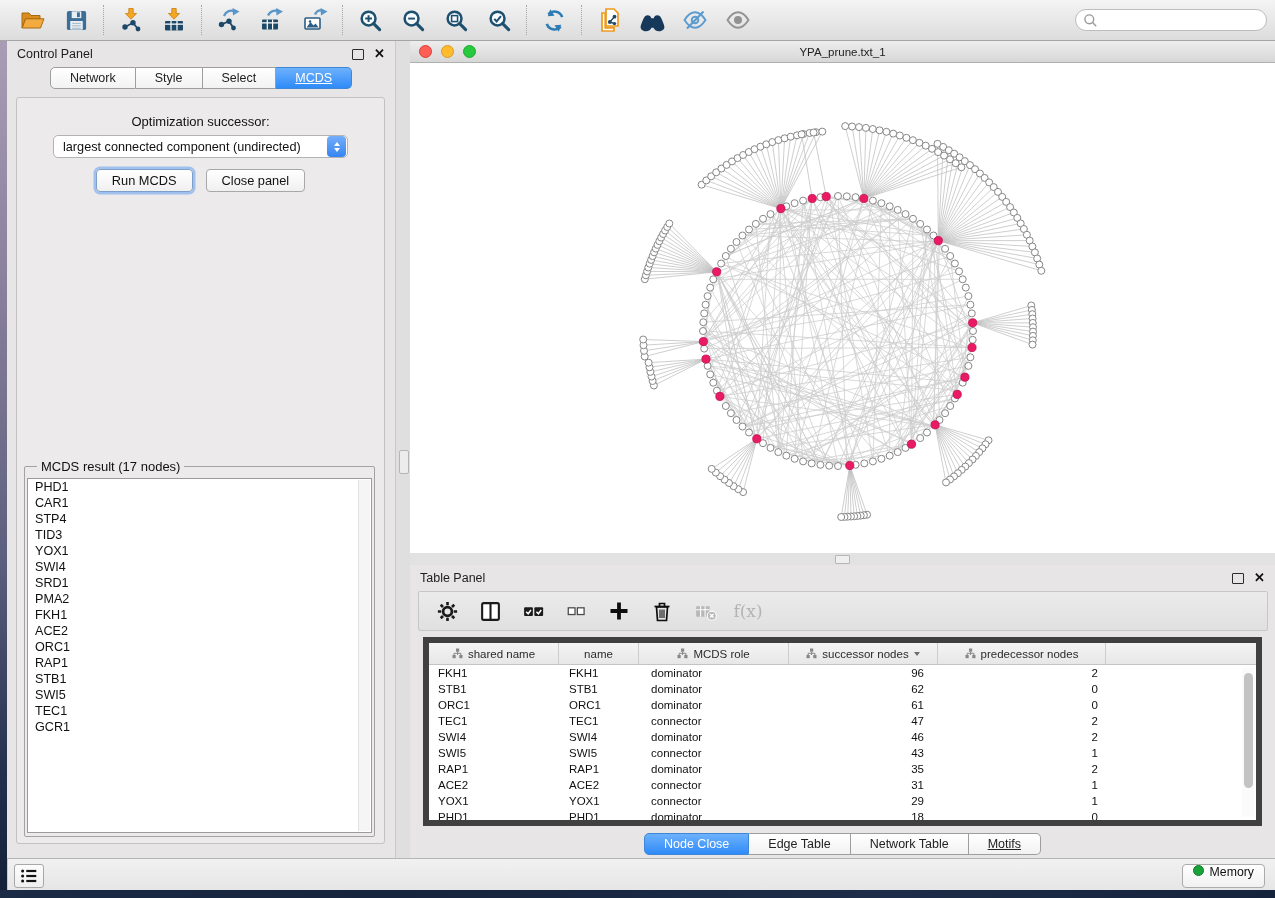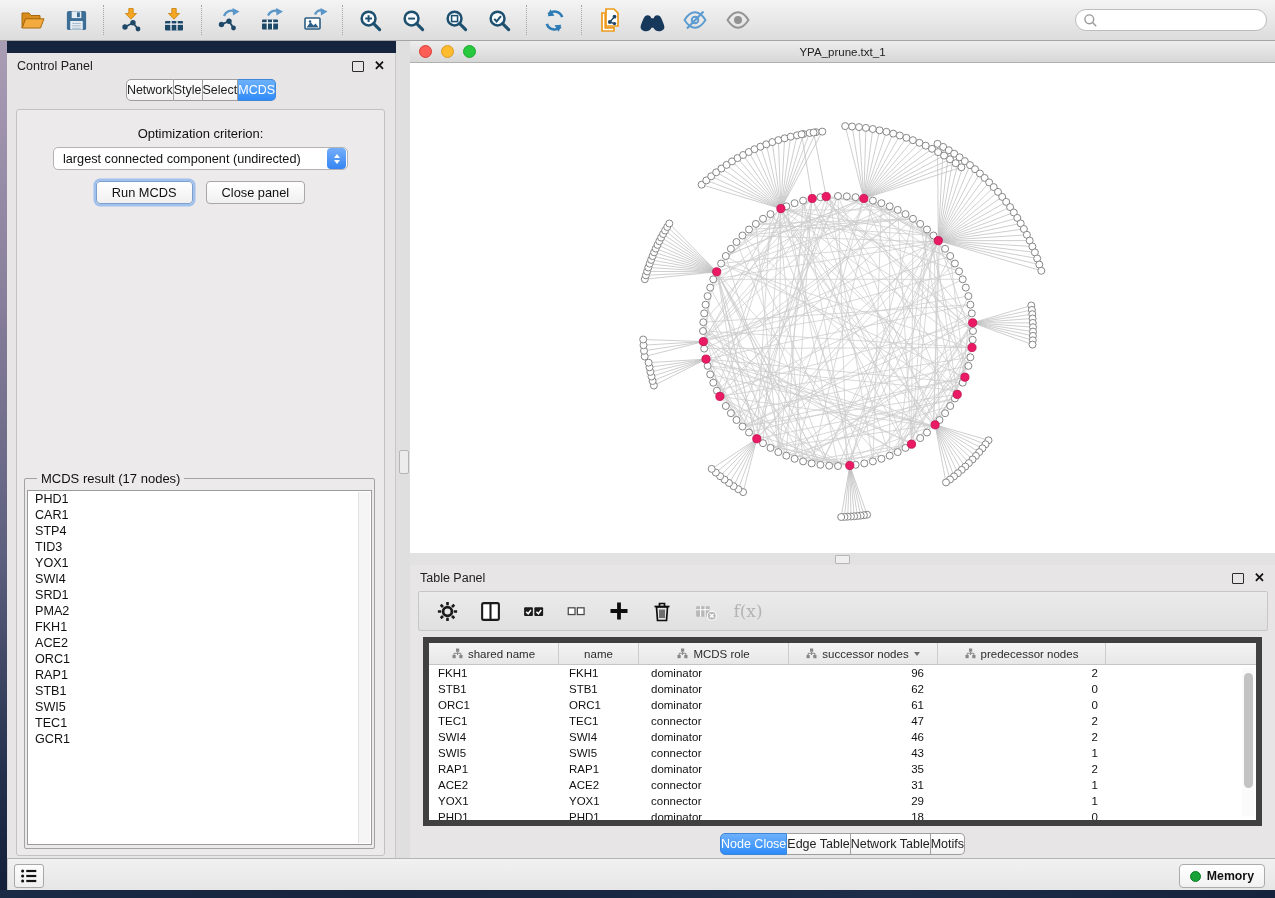--- a/index.html
+++ b/index.html
@@ -20,30 +20,30 @@
     font-family:"Liberation Sans",sans-serif;}
 
   
   .desk-left{position:absolute;left:0;top:41px;width:7px;height:857px;
     background:linear-gradient(#a99cb5 0%,#8e84a0 25%,#5d5f7e 60%,#24314e 85%,#131f38 100%);}
   .desk-bottom{position:absolute;left:0;top:890px;width:1275px;height:8px;
     background:linear-gradient(90deg,#1b2a45,#16243d 30%,#1d2c48 70%,#15233c);}
 
   
   .ctrl{position:absolute;left:7px;top:41px;width:389px;height:817px;background:#e7e5e6;box-sizing:border-box;
-    border-right:1px solid #c9c9c9;margin-top:12px;}
+    border-right:1px solid #c9c9c9;}
   .panel-titlebar{height:26px;display:flex;align-items:center;padding:0 10px;font-size:12.5px;color:#1d1d1d;}
   .panel-titlebar .sp{flex:1;}
   .win-float{width:10px;height:9px;border:1.6px solid #2c2c2c;border-radius:1px;margin-right:10px;}
   .win-close{font-size:13px;font-weight:bold;color:#111;line-height:10px;}
   .seg-tabs{display:flex;justify-content:center;}
-  .seg-tab{height:20px;line-height:20px;padding:0 0;font-size:12.5px;color:#222;
+  .seg-tab{height:20px;line-height:20px;padding:0 19px;font-size:12.5px;color:#222;
     background:linear-gradient(#ffffff,#f2f2f2);border:1px solid #9e9e9e;border-left:none;}
   .seg-tab:first-child{border-left:1px solid #9e9e9e;border-radius:5px 0 0 5px;}
-  .seg-tab:last-child{border-radius:0 5px 5px 0;}
+  .seg-tab:last-child{border-radius:0 5px 5px 0;text-decoration:underline;}
   .seg-tab.active{background:linear-gradient(#6db1fd,#2f8bf8);color:#fff;border-color:#3d86d8;}
   .ctrl-content{position:absolute;left:9px;top:56px;right:10px;bottom:14px;background:#eceaeb;
     border:1px solid #c3c1c2;border-radius:3px;}
   .opt-label{margin-top:16px;text-align:center;font-size:13px;color:#111;}
   .combo{position:absolute;left:36px;right:36px;top:37px;height:23px;background:#fff;border:1px solid #b3b3b3;
     border-radius:5px;display:flex;align-items:center;box-sizing:border-box;}
   .combo-text{flex:1;font-size:12.7px;color:#111;padding-left:9px;white-space:nowrap;}
   .combo-step{width:19px;height:21px;border-radius:4px;background:linear-gradient(#74aef9,#3684f3);
     margin-right:1px;display:flex;flex-direction:column;align-items:center;justify-content:center;gap:2px;}
   .tri-up{width:0;height:0;border-left:3.5px solid transparent;border-right:3.5px solid transparent;border-bottom:4.5px solid #fff;}
@@ -95,21 +95,21 @@
   .tbl-scroll{position:absolute;right:2px;top:24px;bottom:3px;width:12px;background:#fbfbfb;}
   .tbl-thumb{position:absolute;left:1.5px;top:6px;width:9px;height:115px;background:#c3c3c3;border-radius:5px;}
   .bottom-tabs{position:absolute;left:0;right:0;bottom:3px;display:flex;justify-content:center;}
 
   
   .statusbar{position:absolute;left:7px;top:858px;width:1268px;height:32px;box-sizing:border-box;
     background:linear-gradient(#f1f1f1,#e6e6e6);border-top:1px solid #b5b5b5;border-left:1px solid #c9c9c9;}
   .status-list-btn{position:absolute;left:6px;top:5px;width:28px;height:22px;background:linear-gradient(#fdfdfd,#efefef);
     border:1px solid #a8a8a8;border-radius:3px;display:flex;align-items:center;justify-content:center;}
   .memory-btn{position:absolute;right:10px;top:5px;height:22px;padding:0 10px;background:linear-gradient(#ffffff,#f1f1f1);
-    border:1px solid #ababab;border-radius:4px;display:flex;align-items:center;gap:6px;font-size:12.3px;color:#111;font-weight:bold;}
+    border:1px solid #ababab;border-radius:4px;display:flex;align-items:flex-start;gap:6px;font-size:12.3px;color:#111;}
   .memory-dot{width:11px;height:11px;border-radius:50%;background:#18a238;border:1px solid #0e7d27;box-sizing:border-box;}
 </style>
 </head>
 <body>
 
 <div id="app">
 
   <div class="toolbar" id="main-toolbar">
       <span class="tb-group">
         <span class="tb-btn">
@@ -269,21 +269,21 @@
       <span class="win-float"></span>
       <span class="win-close">✕</span>
     </div>
     <div class="seg-tabs" id="ctrl-tabs">
         <span class="seg-tab">Network</span>
         <span class="seg-tab">Style</span>
         <span class="seg-tab">Select</span>
         <span class="seg-tab active">MCDS</span>
       </div>
     <div class="ctrl-content">
-      <div class="opt-label">Optimization criterion:</div>
+      <div class="opt-label">Optimization successor:</div>
       <div class="combo">
         <span class="combo-text">largest connected component (undirected)</span>
         <span class="combo-step">
             <span class="tri-up"></span>
             <span class="tri-dn"></span>
           </span>
       </div>
       <div class="btn-row">
         <span class="push-btn focused">Run MCDS</span>
         <span class="push-btn">Close panel</span>

